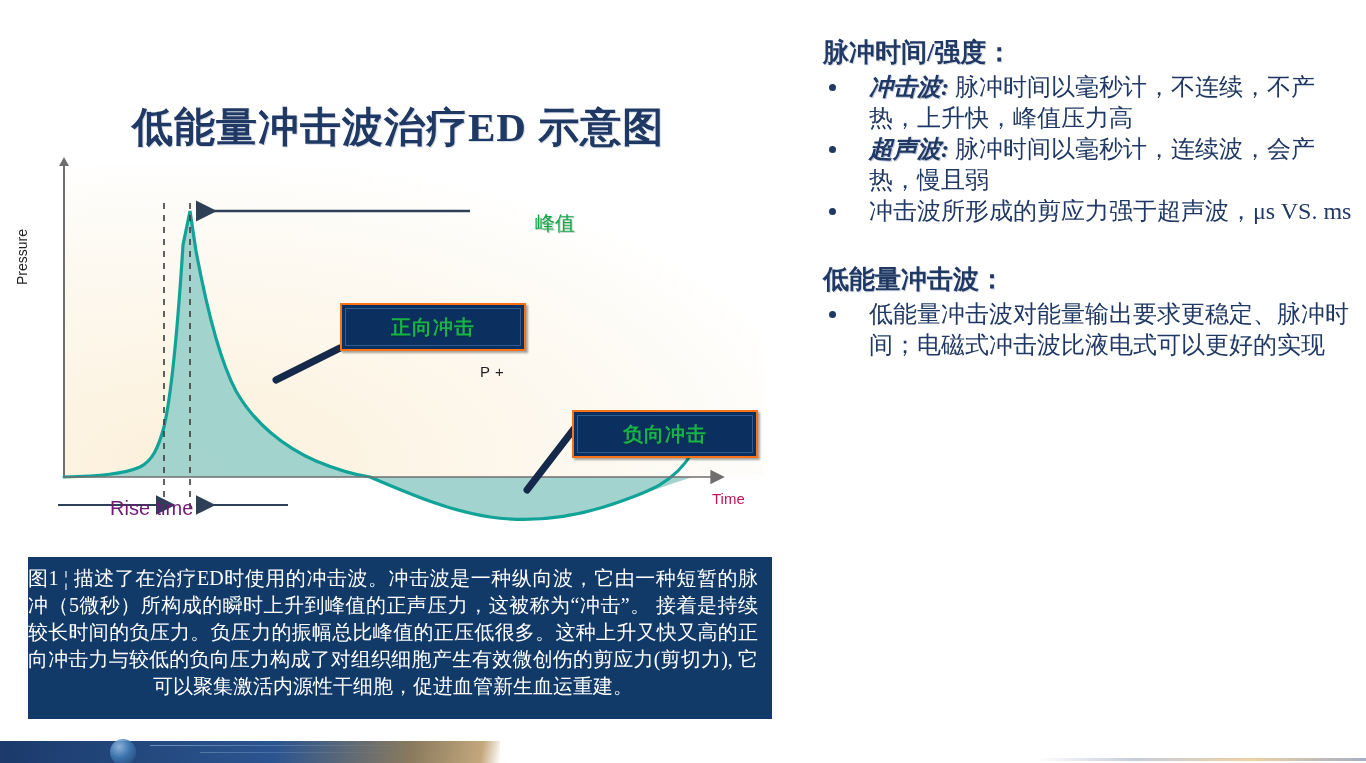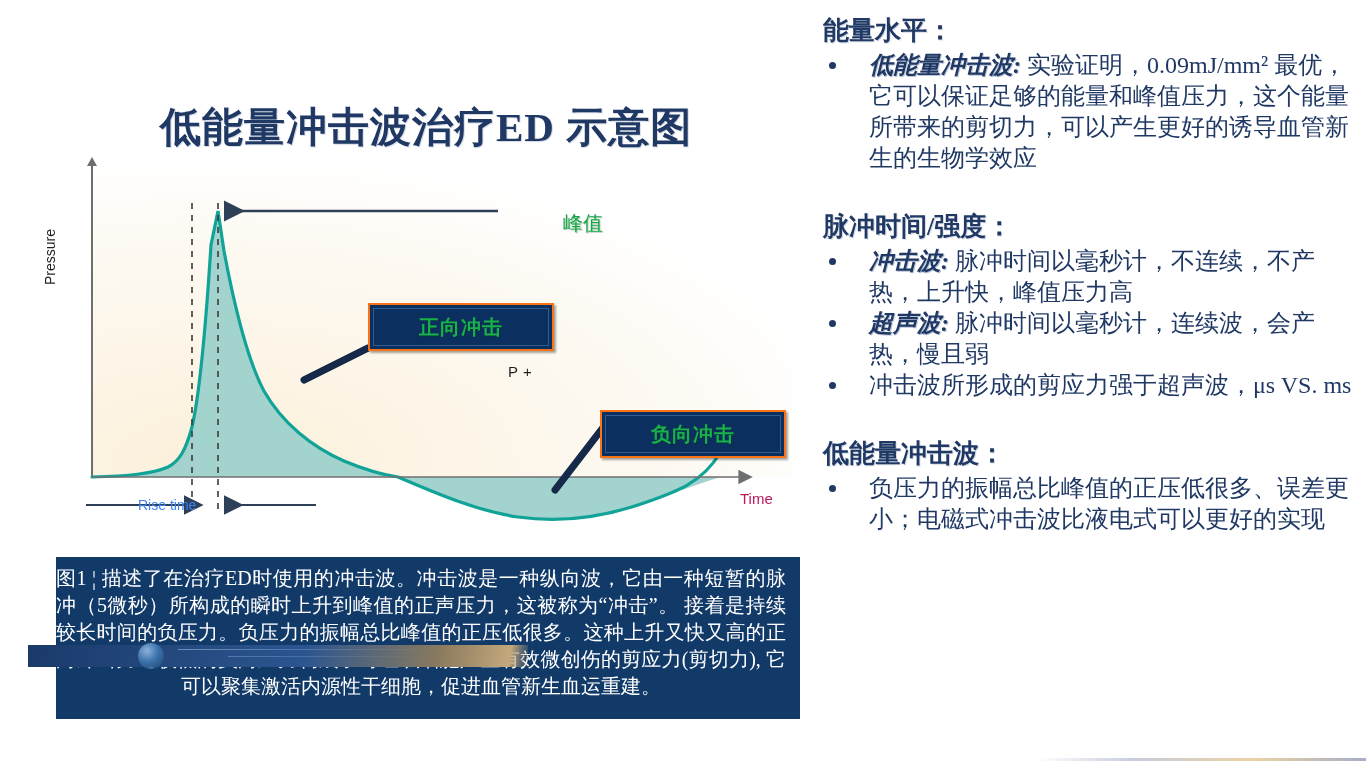--- a/index.html
+++ b/index.html
@@ -6,21 +6,21 @@
   body{
     width:1366px;height:763px;
     background:#ffffff;
     font-family:"Liberation Sans","DejaVu Sans",sans-serif;
     overflow:hidden;
     position:relative;
   }
   .slide{position:absolute;inset:0;background:#fff;}
 
   
-  .left-panel{position:absolute;left:0;top:0;width:790px;height:667px;margin-left:28px;}
+  .left-panel{position:absolute;left:0;top:0;width:790px;height:763px;}
 
   .fig-title{
     position:absolute;left:132px;top:100px;width:520px;
     font-family:"Liberation Serif","DejaVu Serif",serif;
     font-size:41px;font-weight:700;color:#1f3864;
     letter-spacing:1px;white-space:nowrap;
     text-shadow:1px 1px 0 rgba(180,190,210,.55);
   }
 
   
@@ -48,21 +48,21 @@
   }
 
   .svgwrap{position:absolute;left:0;top:0;width:745px;height:370px;}
 
   .plabel{
     position:absolute;left:440px;top:198px;
     font-size:15px;color:#231f20;letter-spacing:.5px;
   }
   .risetime{
     position:absolute;left:110px;top:497px;
-    font-size:14px;color:#3b82f6;
+    font-size:20px;color:#701a75;
   }
 
   .peak-green{
     position:absolute;left:535px;top:210px;
     font-size:20px;font-weight:400;color:#11a544;
     text-shadow:1px 1px 0 rgba(120,150,130,.45);
   }
 
   .callout{
     position:absolute;
@@ -227,29 +227,20 @@
       <span class="orb"></span>
       <span class="streak"></span>
       <span class="streak2"></span>
     </div>
   </div>
 
   <div class="bottom-right-line"></div>
 
   <div class="right-panel">
 
-    <div class="sec">
-      <div class="sec-head">能量水平：</div>
-      <ul class="blist">
-        <li class="bitem">
-          <span class="dot"></span>
-          <span class="lead">低能量冲击波:</span><span> 实验证明，0.09mJ/mm² 最优，它可以保证足够的能量和峰值压力，这个能量所带来的剪切力，可以产生更好的诱导血管新生的生物学效应</span>
-        </li>
-      </ul>
-    </div>
 
     <div class="gap"></div>
 
     <div class="sec">
       <div class="sec-head">脉冲时间/强度：</div>
       <ul class="blist">
         <li class="bitem">
           <span class="dot"></span>
           <span class="lead">冲击波:</span><span> 脉冲时间以毫秒计，不连续，不产热，上升快，峰值压力高</span>
         </li>
@@ -264,19 +255,19 @@
       </ul>
     </div>
 
     <div class="gap"></div>
 
     <div class="sec">
       <div class="sec-head">低能量冲击波：</div>
       <ul class="blist">
         <li class="bitem">
           <span class="dot"></span>
-          <span>负压力的振幅总比峰值的正压低很多、误差更小；电磁式冲击波比液电式可以更好的实现</span>
+          <span>低能量冲击波对能量输出要求更稳定、脉冲时间；电磁式冲击波比液电式可以更好的实现</span>
         </li>
       </ul>
     </div>
 
   </div>
 </div>
 
 </body></html>

